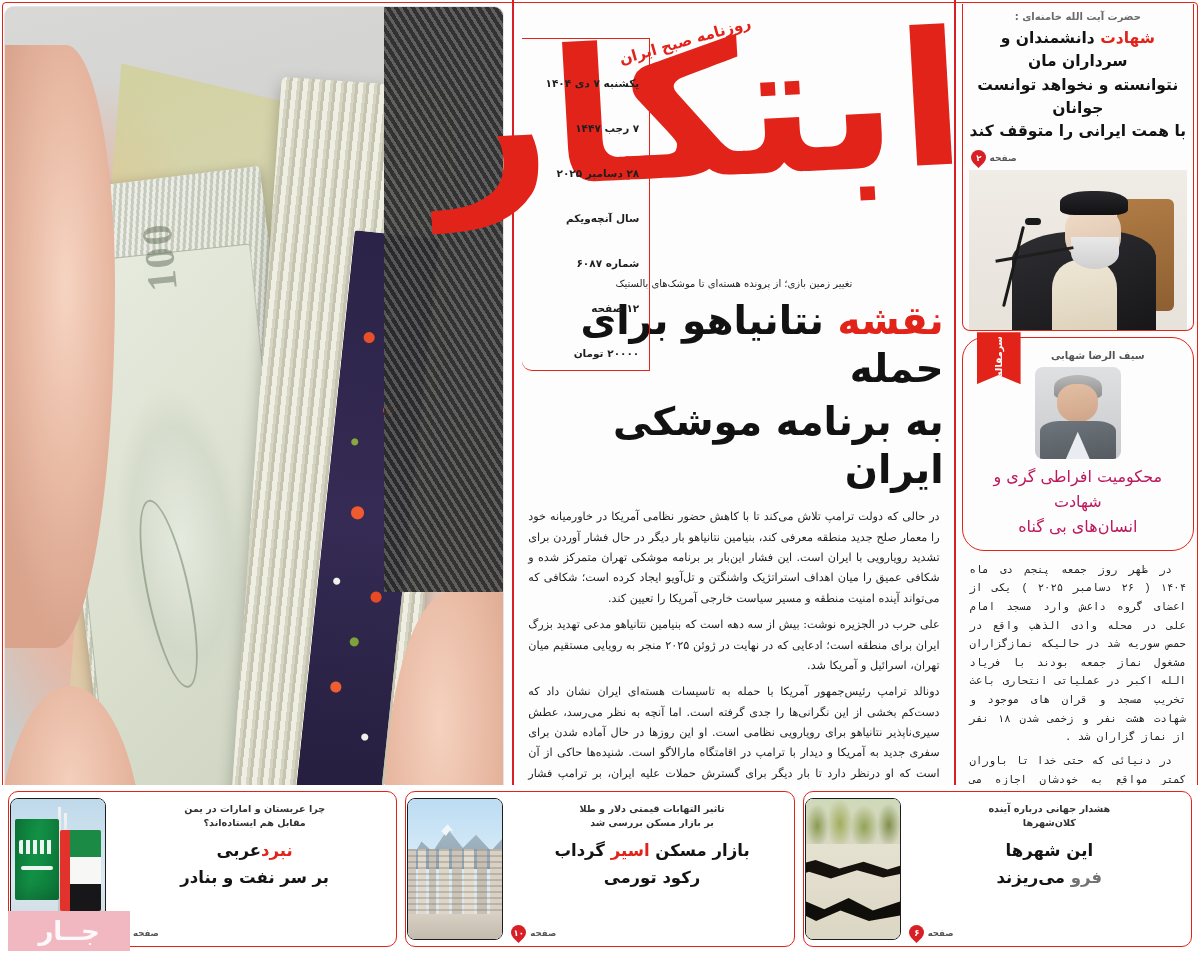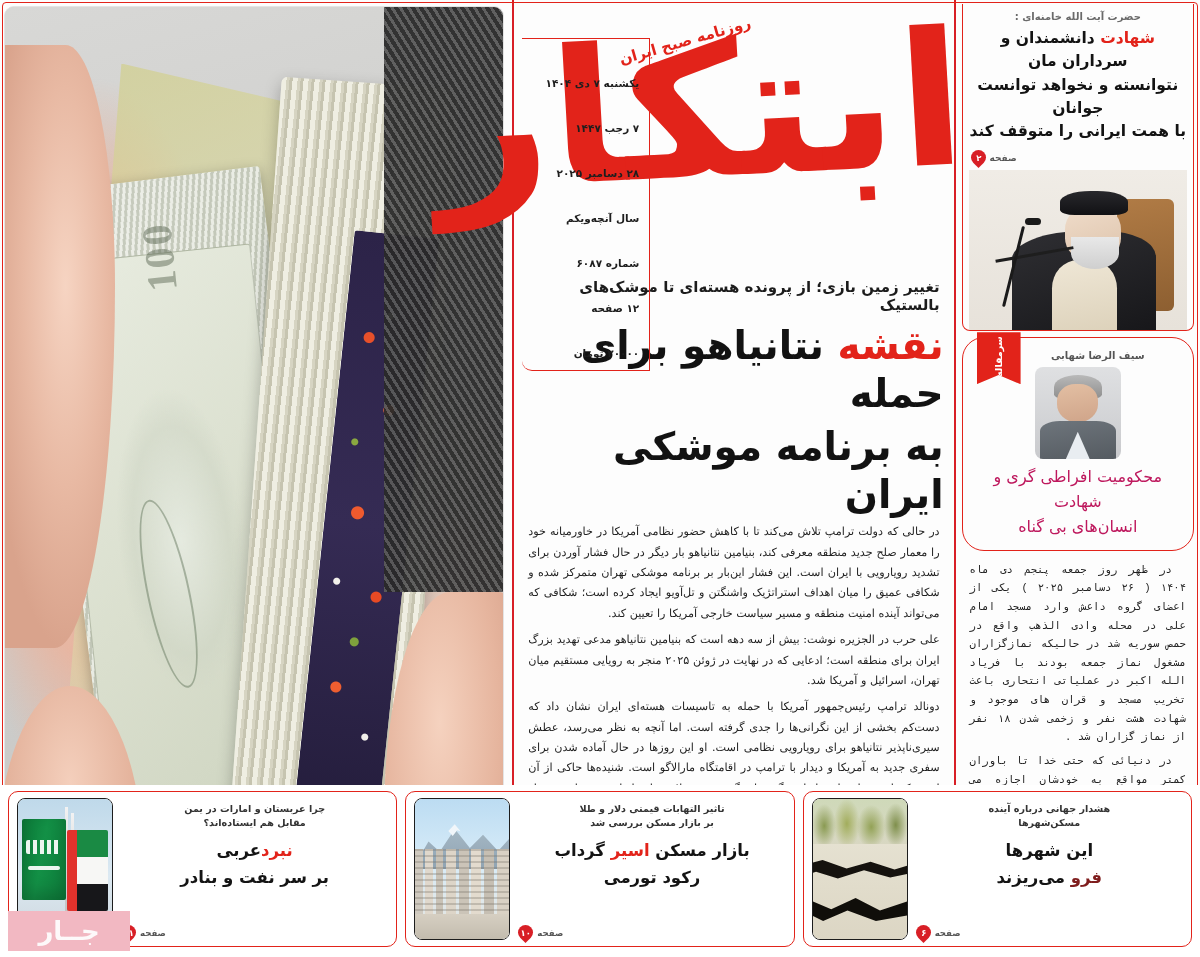--- a/index.html
+++ b/index.html
@@ -307,36 +307,37 @@
   .date-box div {
     font-size: 10.5px;
     line-height: 1.62;
     color: #1e1e1e;
     font-weight: bold;
     white-space: nowrap;
     margin-top: 28px;
   }
 
   .lead-kicker {
-    font-size: 15px;
-    font-weight: bold;
+    text-align: center;
+    font-size: 10px;
+    font-weight: normal;
     color: #1c1c1c;
     padding: 2px 10px 8px;
   }
   .lead-h1, .lead-h2 {
     text-align: right;
     font-size: 39px;
     font-weight: bold;
     line-height: 1.22;
     color: #121212;
     letter-spacing: -1px;
     padding: 0 6px;
   }
   .lead-h1 .hl { color: #e2231a; }
-  .lead-h2 { margin-top: 6px; }
+  .lead-h2 { margin-top: 6px; margin-bottom: 10px; }
 
   .lead-body {
     padding: 4px 10px 0;
     text-align: justify;
     direction: rtl;
   }
   .lead-body p {
     font-size: 11.2px;
     line-height: 1.82;
     color: #1f1f1f;
@@ -552,21 +553,21 @@
     flex-direction: row-reverse;
     gap: 8px;
     padding: 6px 8px 10px;
     background: #fff;
     z-index: 20;
   }
   .news-box {
     flex: 1;
     border: 1.2px solid #e2231a;
     border-radius: 10px;
-    padding: 6px 8px;
+    padding: 6px 1px;
     display: flex;
     flex-direction: row-reverse;
     gap: 8px;
     background: #fff;
     min-width: 0;
   }
   .nb-text {
     flex: 1;
     text-align: center;
     display: flex;
@@ -591,21 +592,21 @@
   }
   .nb-h1 .hl { color: #e2231a; }
   .nb-h2 {
     font-size: 16.5px;
     font-weight: bold;
     color: #141414;
     line-height: 1.35;
     margin-top: 5px;
     letter-spacing: -0.4px;
   }
-  .nb-h2 .hl { color: #7f1d1d; }
+  .nb-h2 .hl { color: #737373; }
   .nb-ref {
     display: flex;
     flex-direction: row-reverse;
     align-items: center;
     gap: 4px;
     margin-top: auto;
     padding-top: 5px;
   }
   .nb-ref .lbl { font-size: 8.6px; color: #555; font-weight: bold; }
 
@@ -945,21 +946,21 @@
       <div class="nb-img">
         <div class="img-crack">
           <div class="trees"></div>
           <div class="fissure1"></div>
           <div class="fissure2"></div>
         </div>
       </div>
       <div class="nb-text">
         <div class="nb-kicker">
           <div>هشدار جهانی درباره آینده</div>
-          <div>مسکن‌شهرها</div>
+          <div>کلان‌شهرها</div>
         </div>
         <div class="nb-h1">این شهرها</div>
         <div class="nb-h2">
           <span class="hl">فرو</span><span> می‌ریزند</span>
         </div>
         <div class="nb-ref">
           <div class="pin">
               <span>۶</span>
             </div>
           <div class="lbl">صفحه</div>

